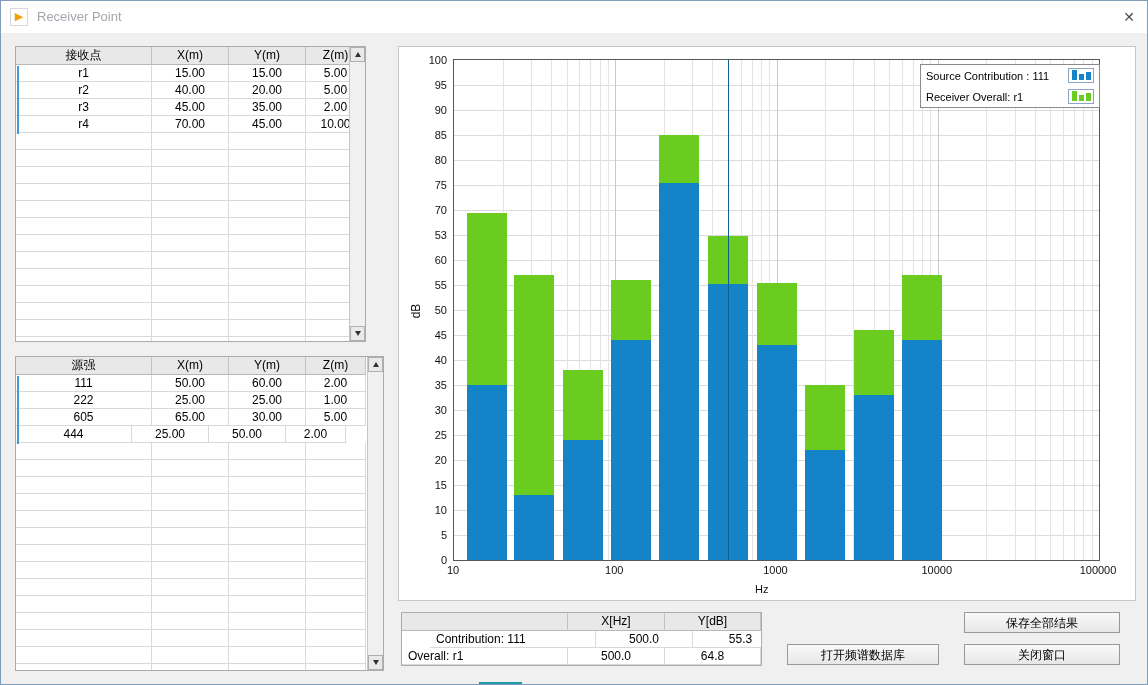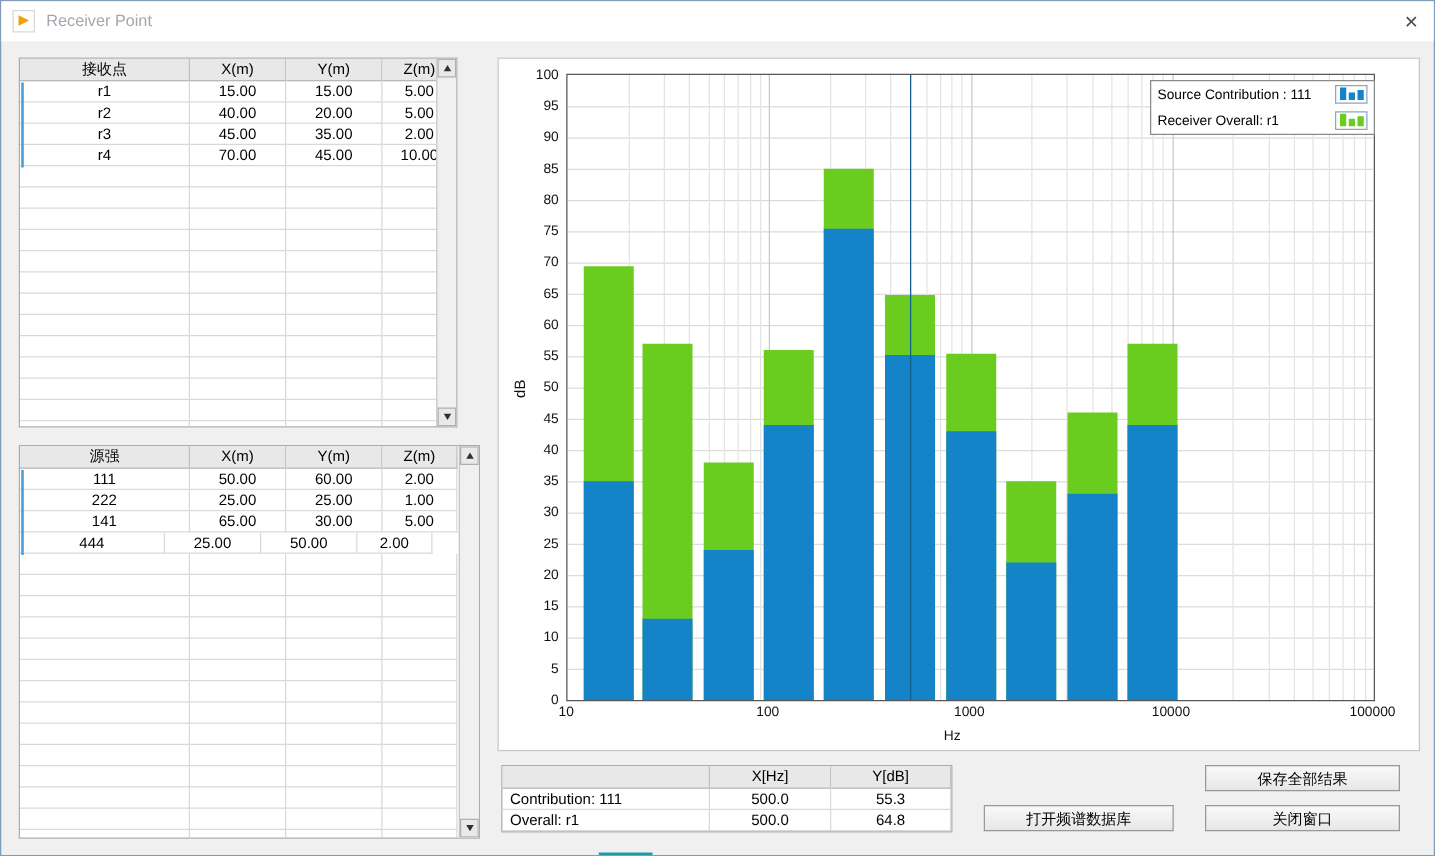--- a/index.html
+++ b/index.html
@@ -194,21 +194,21 @@
             <div class="cell" style="width: 77px;">60.00</div>
             <div class="cell" style="width: 60px;">2.00</div>
           </div>
           <div class="trow">
             <div class="cell" style="width: 136px;">222</div>
             <div class="cell" style="width: 77px;">25.00</div>
             <div class="cell" style="width: 77px;">25.00</div>
             <div class="cell" style="width: 60px;">1.00</div>
           </div>
           <div class="trow">
-            <div class="cell" style="width: 136px;">141</div>
+            <div class="cell" style="width: 136px;">605</div>
             <div class="cell" style="width: 77px;">65.00</div>
             <div class="cell" style="width: 77px;">30.00</div>
             <div class="cell" style="width: 60px;">5.00</div>
           </div>
           <div class="trow">
             <div class="cell" style="width: 116px;">444</div>
             <div class="cell" style="width: 77px;">25.00</div>
             <div class="cell" style="width: 77px;">50.00</div>
             <div class="cell" style="width: 60px;">2.00</div>
           </div>
@@ -394,21 +394,21 @@
         <div class="ytick" style="top: 432px;">15</div>
         <div class="ytick" style="top: 407px;">20</div>
         <div class="ytick" style="top: 382px;">25</div>
         <div class="ytick" style="top: 357px;">30</div>
         <div class="ytick" style="top: 332px;">35</div>
         <div class="ytick" style="top: 307px;">40</div>
         <div class="ytick" style="top: 282px;">45</div>
         <div class="ytick" style="top: 257px;">50</div>
         <div class="ytick" style="top: 232px;">55</div>
         <div class="ytick" style="top: 207px;">60</div>
-        <div class="ytick" style="top: 182px;">65</div>
+        <div class="ytick" style="top: 182px;">53</div>
         <div class="ytick" style="top: 157px;">70</div>
         <div class="ytick" style="top: 132px;">75</div>
         <div class="ytick" style="top: 107px;">80</div>
         <div class="ytick" style="top: 82px;">85</div>
         <div class="ytick" style="top: 57px;">90</div>
         <div class="ytick" style="top: 32px;">95</div>
         <div class="ytick" style="top: 7px;">100</div>
       </div>
     <div id="xticks">
         <div class="xtick" style="left: 14px; top: 517px;">10</div>
@@ -441,21 +441,21 @@
 
   <div class="panel cursor-table" style="left:400px;top:611px;width:361px;height:54px;">
     <div class="tbl" style="right:0;">
       <div class="thead">
           <div class="cell th" style="width: 166px;"></div>
           <div class="cell th" style="width: 97px;">X[Hz]</div>
           <div class="cell th" style="width: 96px;">Y[dB]</div>
         </div>
       <div class="tbody">
           <div class="trow">
-            <div class="cell" style="width: 166px; text-align: left; padding-left: 6px;">Contribution: 111</div>
+            <div class="cell" style="width: 166px; text-align: left; padding-left: 6px; margin-left: 28px;">Contribution: 111</div>
             <div class="cell" style="width: 97px;">500.0</div>
             <div class="cell" style="width: 96px;">55.3</div>
           </div>
           <div class="trow">
             <div class="cell" style="width: 166px; text-align: left; padding-left: 6px;">Overall: r1</div>
             <div class="cell" style="width: 97px;">500.0</div>
             <div class="cell" style="width: 96px;">64.8</div>
           </div>
         </div>
     </div>

